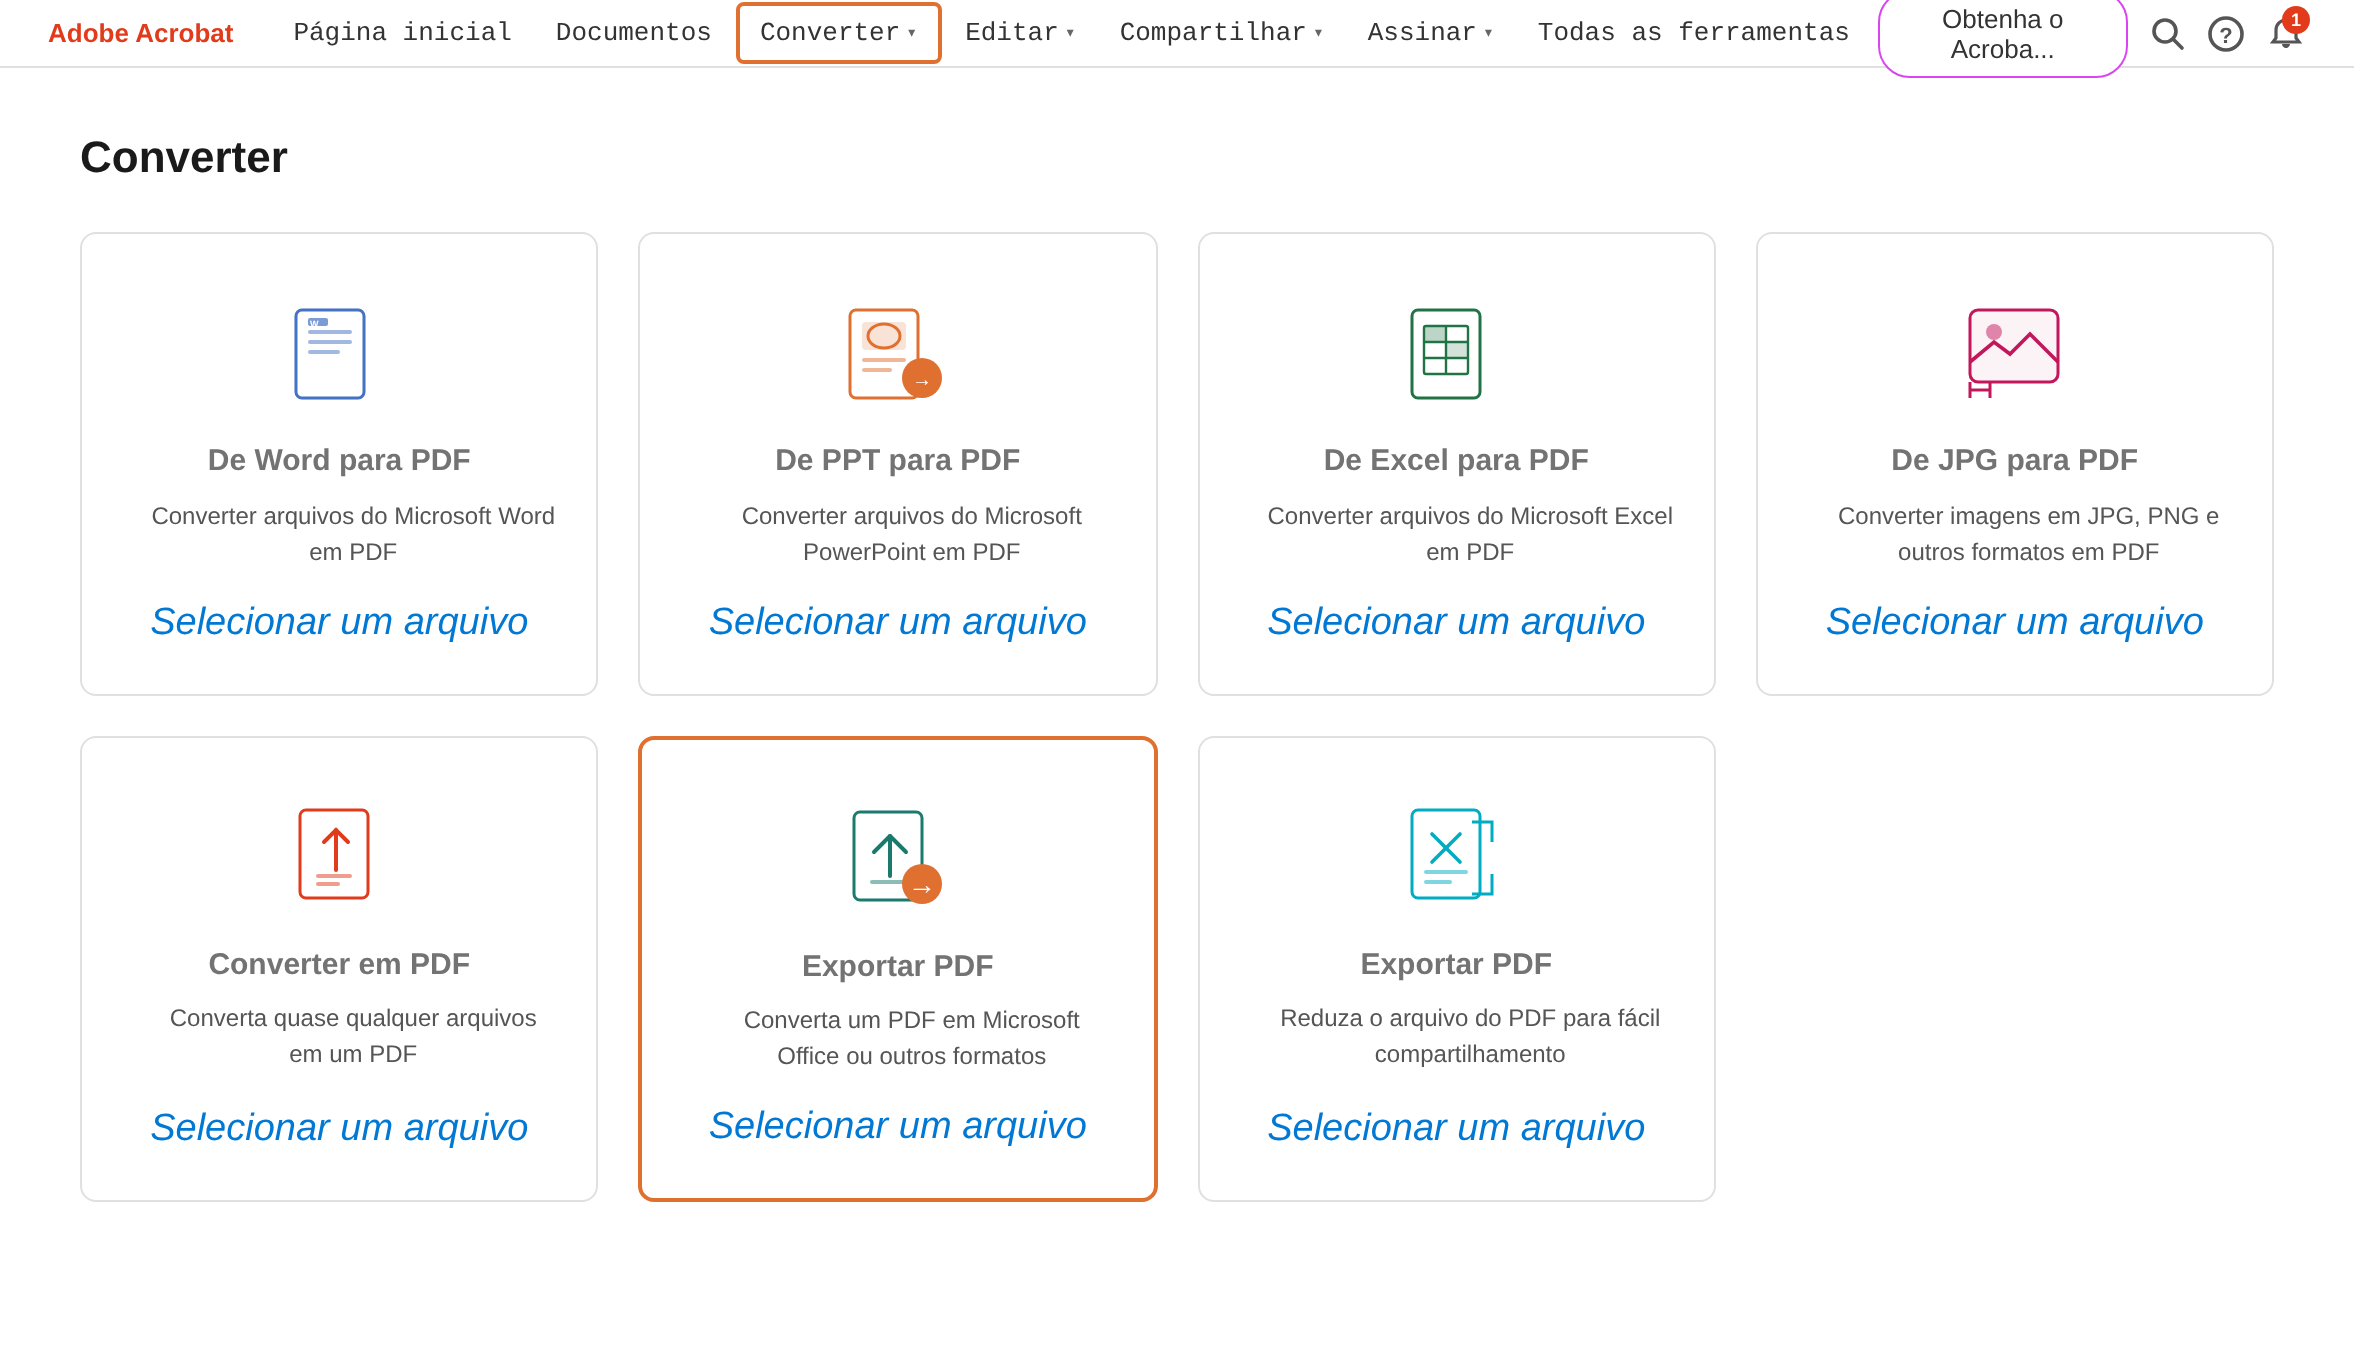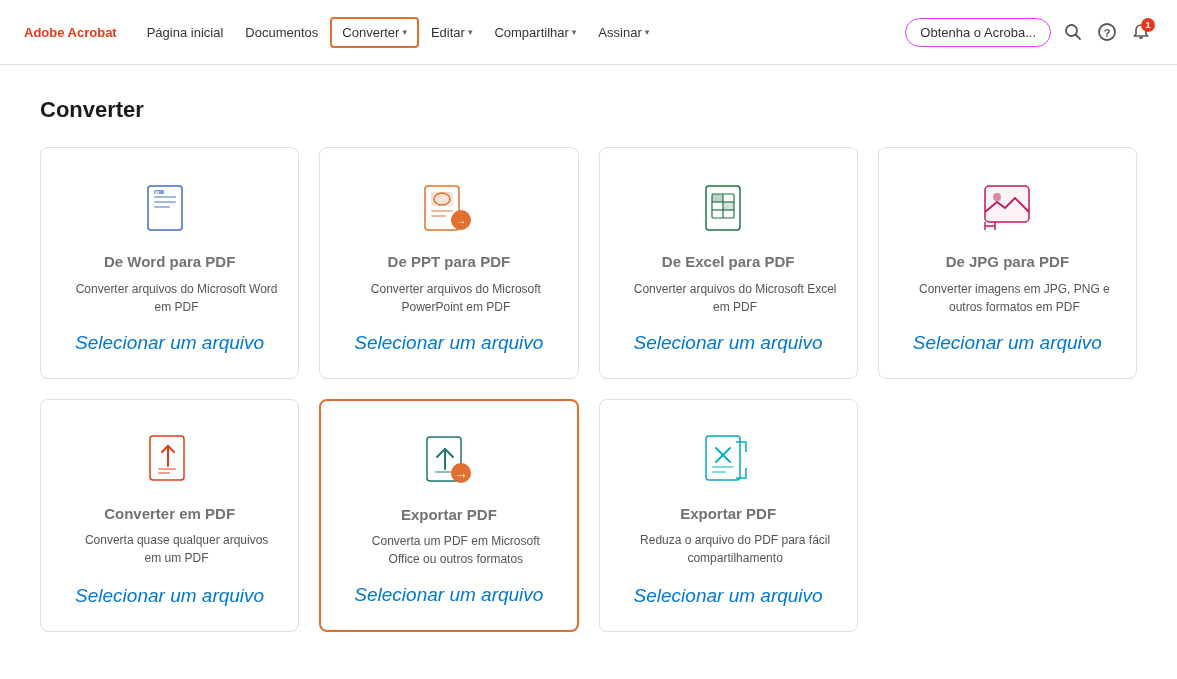--- a/index.html
+++ b/index.html
@@ -3,37 +3,38 @@
   <meta charset="utf-8">
   <style>
     * { box-sizing: border-box; margin: 0; padding: 0; }
     body { font-family: 'Segoe UI', Arial, sans-serif; background: #fff; color: #333; font-size: 14px; }
 
     
     header {
       display: flex;
       align-items: center;
       padding: 0 24px;
-      height: 65px;
+      height: 34px;
       border-bottom: 1px solid #e0e0e0;
       background: #fff;
       gap: 4px;
     }
     .brand {
       font-size: 13px;
       font-weight: 700;
       color: #e13b1b;
       margin-right: 16px;
       white-space: nowrap;
     }
     .nav-items {
       display: flex;
       align-items: center;
       gap: 2px;
       flex: 1;
+      font-family: Liberation Mono, monospace;
     }
     .nav-item {
       padding: 6px 10px;
       font-size: 13px;
       color: #333;
       cursor: pointer;
       border-radius: 4px;
       white-space: nowrap;
       display: flex;
       align-items: center;
@@ -184,20 +185,21 @@
       <span class="chevron">▾</span>
     </span>
     <span class="nav-item">
       <span>Compartilhar</span>
       <span class="chevron">▾</span>
     </span>
     <span class="nav-item">
       <span>Assinar</span>
       <span class="chevron">▾</span>
     </span>
+    <span class="nav-item">Todas as ferramentas</span>
   </nav>
 
   <div class="header-right">
     <button class="btn-acrobat">Obtenha o Acroba...</button>
     <div class="header-icon">
       <svg width="18" height="18" viewBox="0 0 18 18" fill="none">
         <circle cx="7.5" cy="7.5" r="5.5" stroke="#555" stroke-width="1.8"></circle>
         <line x1="11.5" y1="11.5" x2="16" y2="16" stroke="#555" stroke-width="1.8" stroke-linecap="round"></line>
       </svg>
     </div>

